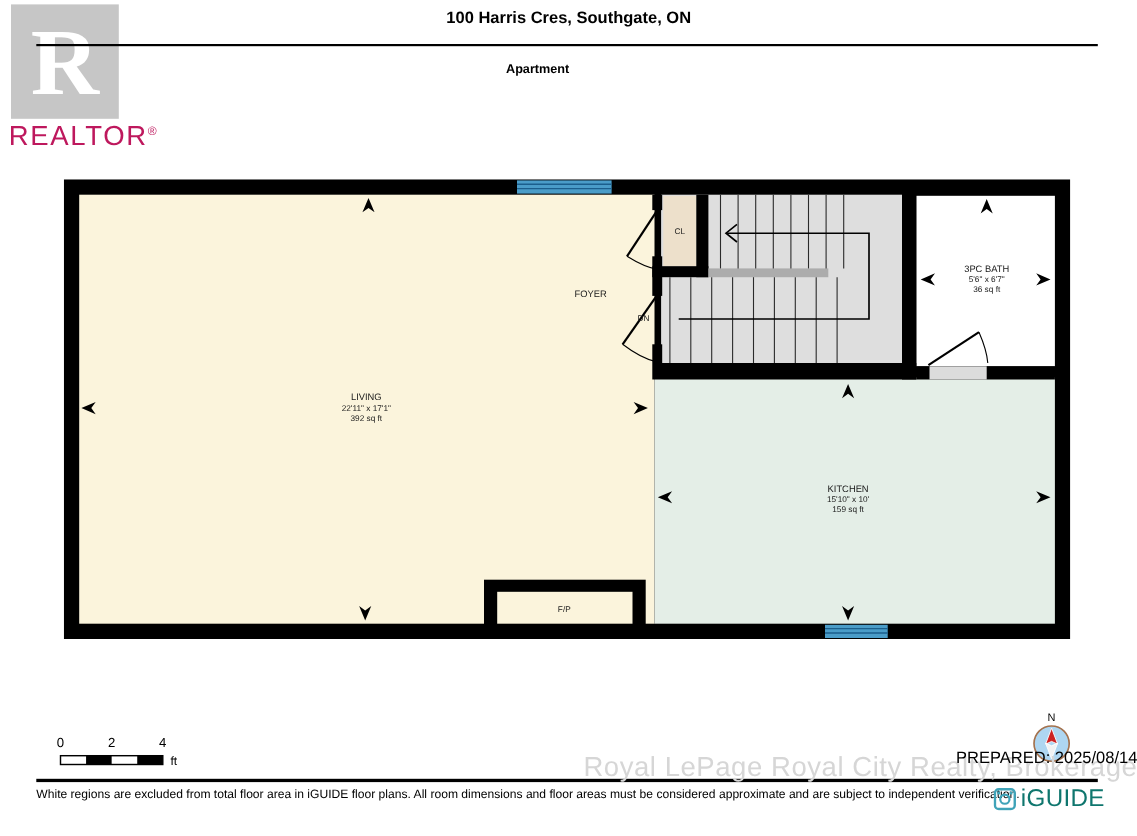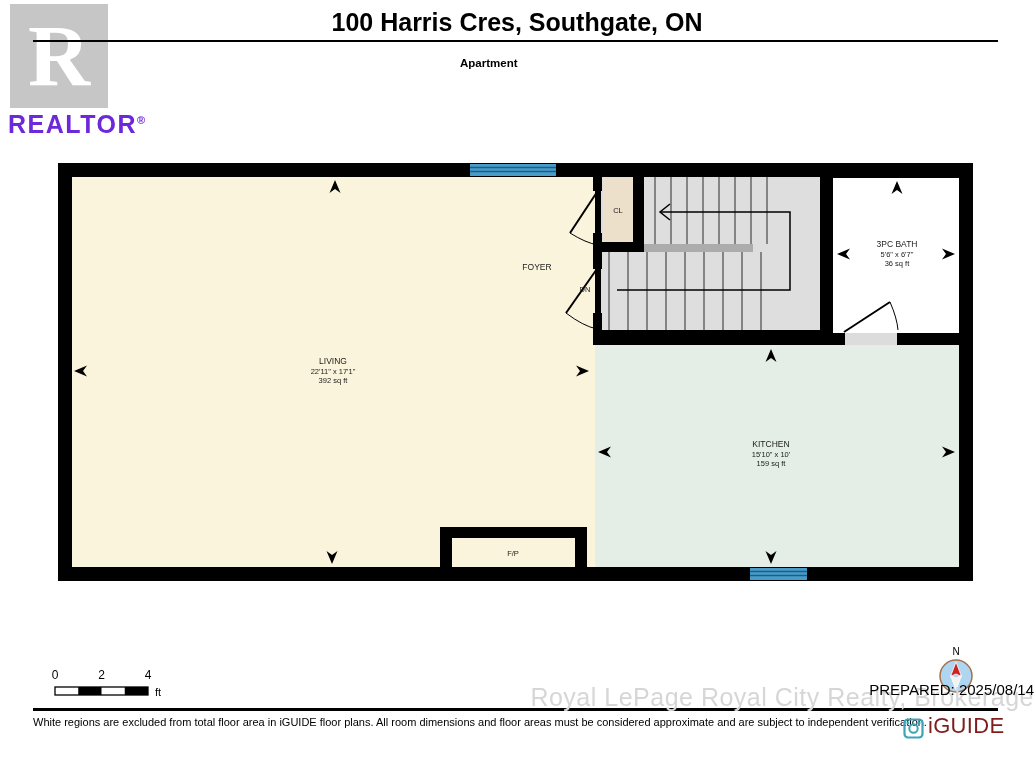--- a/index.html
+++ b/index.html
@@ -11,26 +11,26 @@
   .realtor { position:absolute; left:8px; top:4px; width:118px; text-align:left; }
   .realtor-block {
     width:98px; height:104px; background:#c6c6c6; margin-left:2px;
     display:flex; align-items:center; justify-content:center;
   }
   .realtor-block span {
     font-family:"Liberation Serif", serif; font-weight:bold;
     font-size:86px; color:#ffffff; line-height:104px;
   }
   .realtor-word {
-    color:#6d28d9; font-size:25px; letter-spacing:1.5px; margin-top:2px; font-weight:700;
+    color:#be185d; font-size:25px; letter-spacing:1.5px; margin-top:2px; font-weight:400;
   }
   .realtor-word sup { font-size:11px; }
   .page-title {
     position:absolute; top:8px; left:0; width:100%; text-align:center;
-    font-size:25px; font-weight:bold;
+    font-size:15px; font-weight:bold;
   }
   .top-line { position:absolute; top:40px; left:33px; width:965px; height:2px; background:#000; }
   .area-info { position:absolute; top:57px; left:460px; display:flex; gap:10px; font-size:11.5px; }
   .area-info .unit { font-weight:bold; }
   .area-info .lines div { margin-bottom:4.5px; line-height:12px; }
 
   
   .plan { position:absolute; left:58px; top:163px; }
   .plan text {
     font-family:"Liberation Sans", sans-serif; fill:#1a1a1a; text-anchor:middle;
@@ -48,22 +48,22 @@
   }
   .watermark {
     position:absolute; top:683px; left:0; width:100%; text-align:right;
     font-size:25px; color:#d6d6d6; z-index:2; letter-spacing:0.5px;
   }
   .footer-line { position:absolute; top:708px; left:33px; width:965px; height:2.5px; background:#000; z-index:1; }
   .disclaimer { position:absolute; top:716px; left:33px; font-size:11px; z-index:3; }
   .compass { position:absolute; left:936px; top:645px; }
   .compass text { font-family:"Liberation Sans", sans-serif; fill:#000; font-size:10px; text-anchor:middle; }
   .iguide {
-    position:absolute; left:903px; top:713px; display:flex; align-items:flex-end; gap:4px;
-    color:#7f1d1d; z-index:3;
+    position:absolute; left:903px; top:713px; display:flex; align-items:center; gap:4px;
+    color:#0f766e; z-index:3;
   }
   .iguide-text { font-size:22px; letter-spacing:0.3px; }
 </style>
 </head>
 <body>
 
 <div class="realtor">
   <div class="realtor-block">
     <span>R</span>
   </div>

